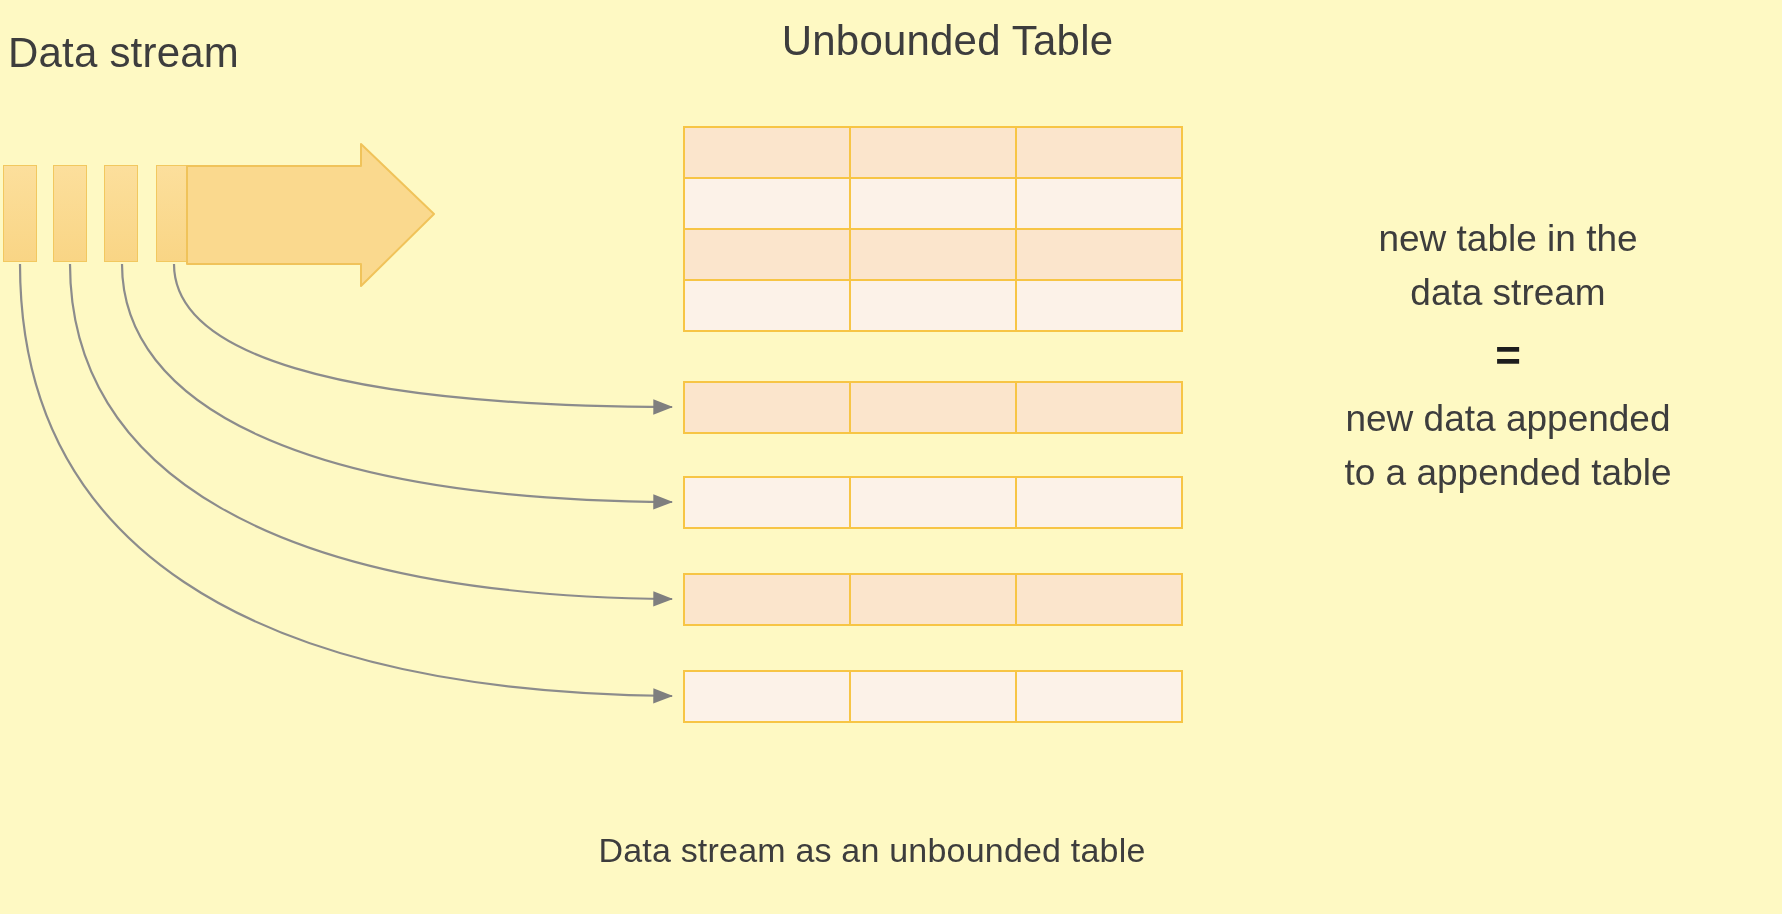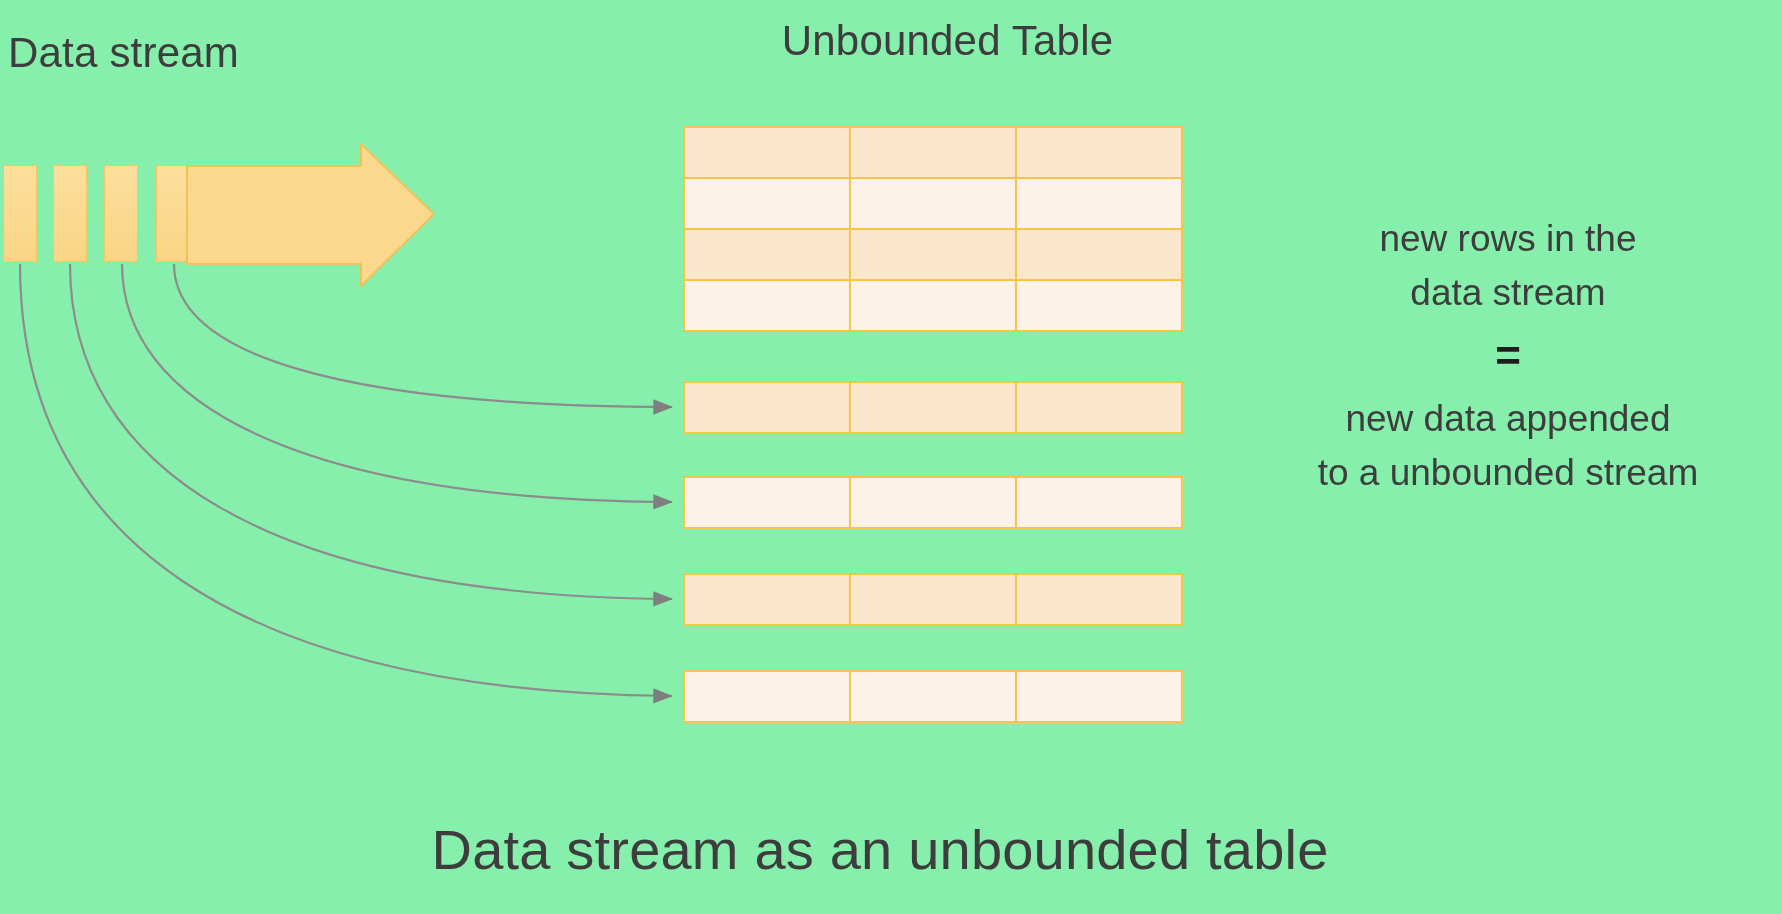--- a/index.html
+++ b/index.html
@@ -9,21 +9,21 @@
     background: #ffffff;
   }
   body {
     font-family: "Liberation Sans", sans-serif;
     color: #3a3a3a;
   }
   #stage {
     position: relative;
     width: 1782px;
     height: 914px;
-    background: #86efac;
+    background: #fef9c3;
     overflow: hidden;
   }
 
   
   .label {
     position: absolute;
     font-weight: 300;
     color: #3d3d3d;
     white-space: nowrap;
     letter-spacing: 0.2px;
@@ -36,25 +36,25 @@
   }
   #unbounded-table-title {
     left: 655px;
     top: 16px;
     width: 585px;
     text-align: center;
     font-size: 42px;
     line-height: 50px;
   }
   #bottom-caption {
-    left: 330px;
+    left: 322px;
     top: 822px;
     width: 1100px;
     text-align: center;
-    font-size: 56px;
+    font-size: 34px;
     line-height: 56px;
   }
 
   
   #equation-block {
     position: absolute;
     left: 1258px;
     top: 212px;
     width: 500px;
     text-align: center;
@@ -223,20 +223,20 @@
     <path d="M 174 264 C 174 352 330 406 672 407" fill="none" stroke="#8c8c8c" stroke-width="2.2" marker-end="url(#arrowhead)"></path>
 
     <path d="M 122 264 C 122 404 300 500 672 502" fill="none" stroke="#8c8c8c" stroke-width="2.2" marker-end="url(#arrowhead)"></path>
 
     <path d="M 70 264 C 70 470 270 596 672 599" fill="none" stroke="#8c8c8c" stroke-width="2.2" marker-end="url(#arrowhead)"></path>
 
     <path d="M 20 264 C 20 540 240 692 672 696" fill="none" stroke="#8c8c8c" stroke-width="2.2" marker-end="url(#arrowhead)"></path>
   </svg>
 
   <div id="equation-block">
-    <span class="eq-line">new rows in the</span>
+    <span class="eq-line">new table in the</span>
     <span class="eq-line">data stream</span>
     <span class="eq-sign">=</span>
     <span class="eq-line">new data appended</span>
-    <span class="eq-line">to a unbounded stream</span>
+    <span class="eq-line">to a appended table</span>
   </div>
 
 </div>
 
 </body></html>

